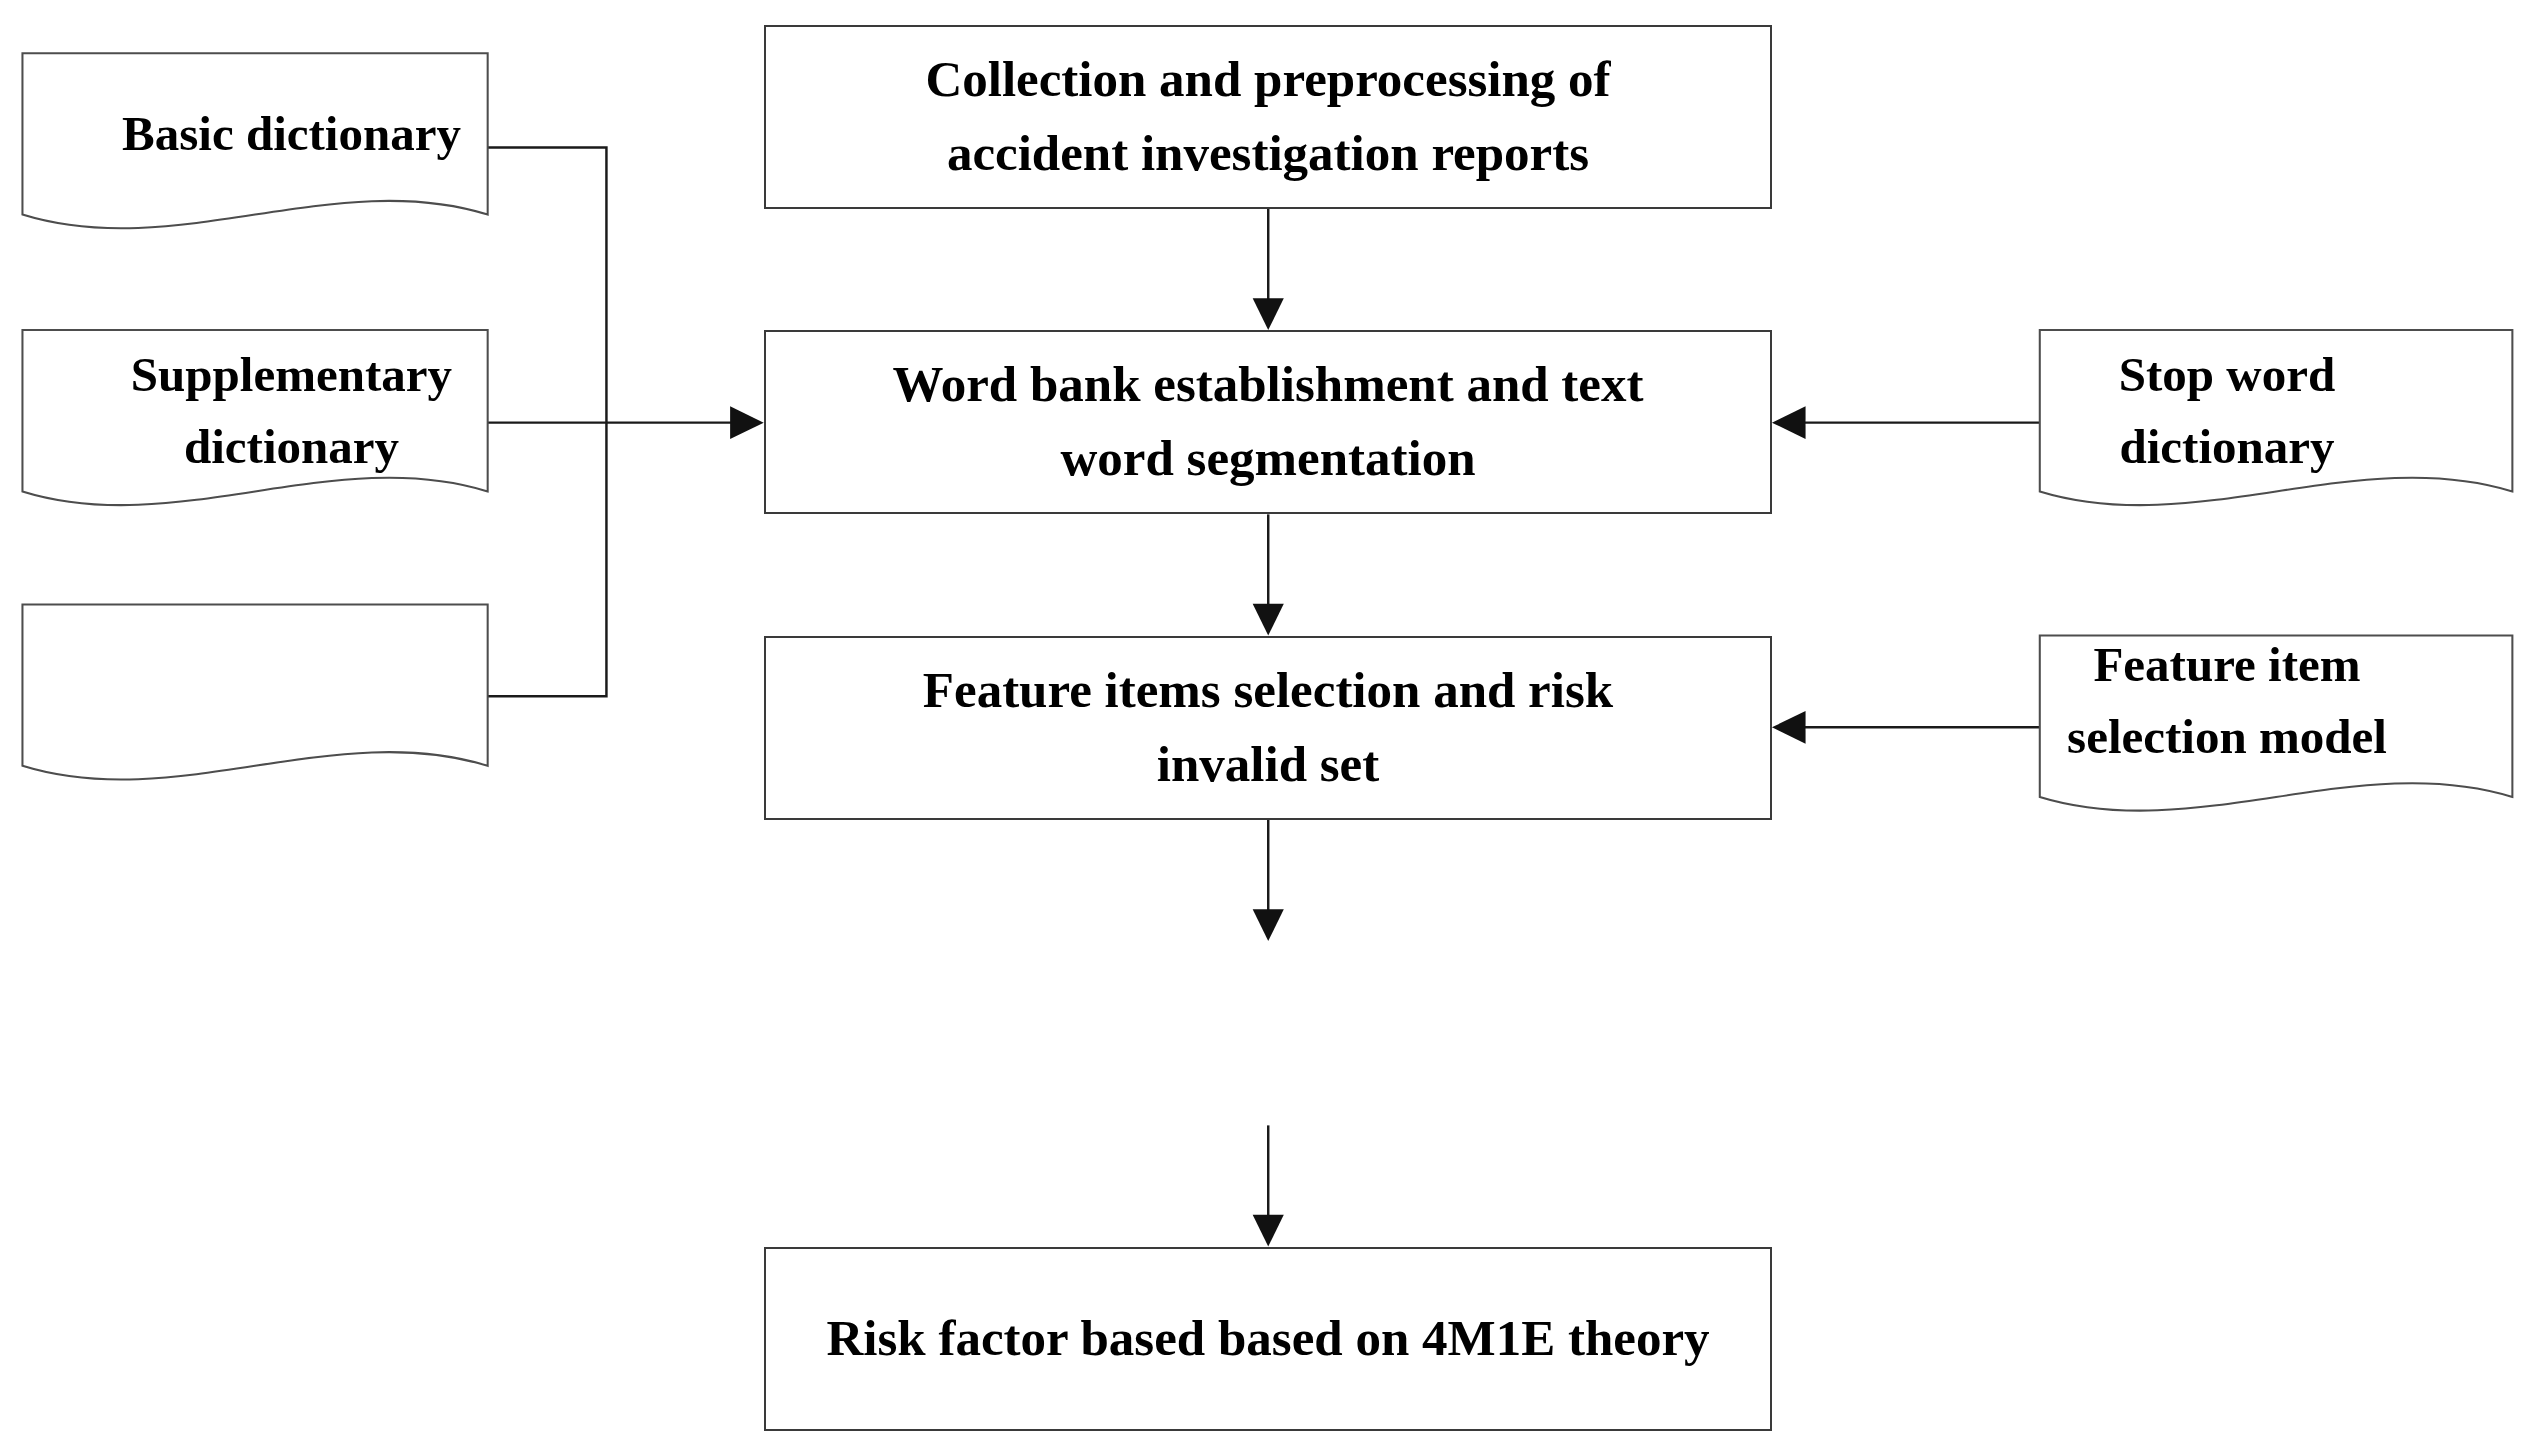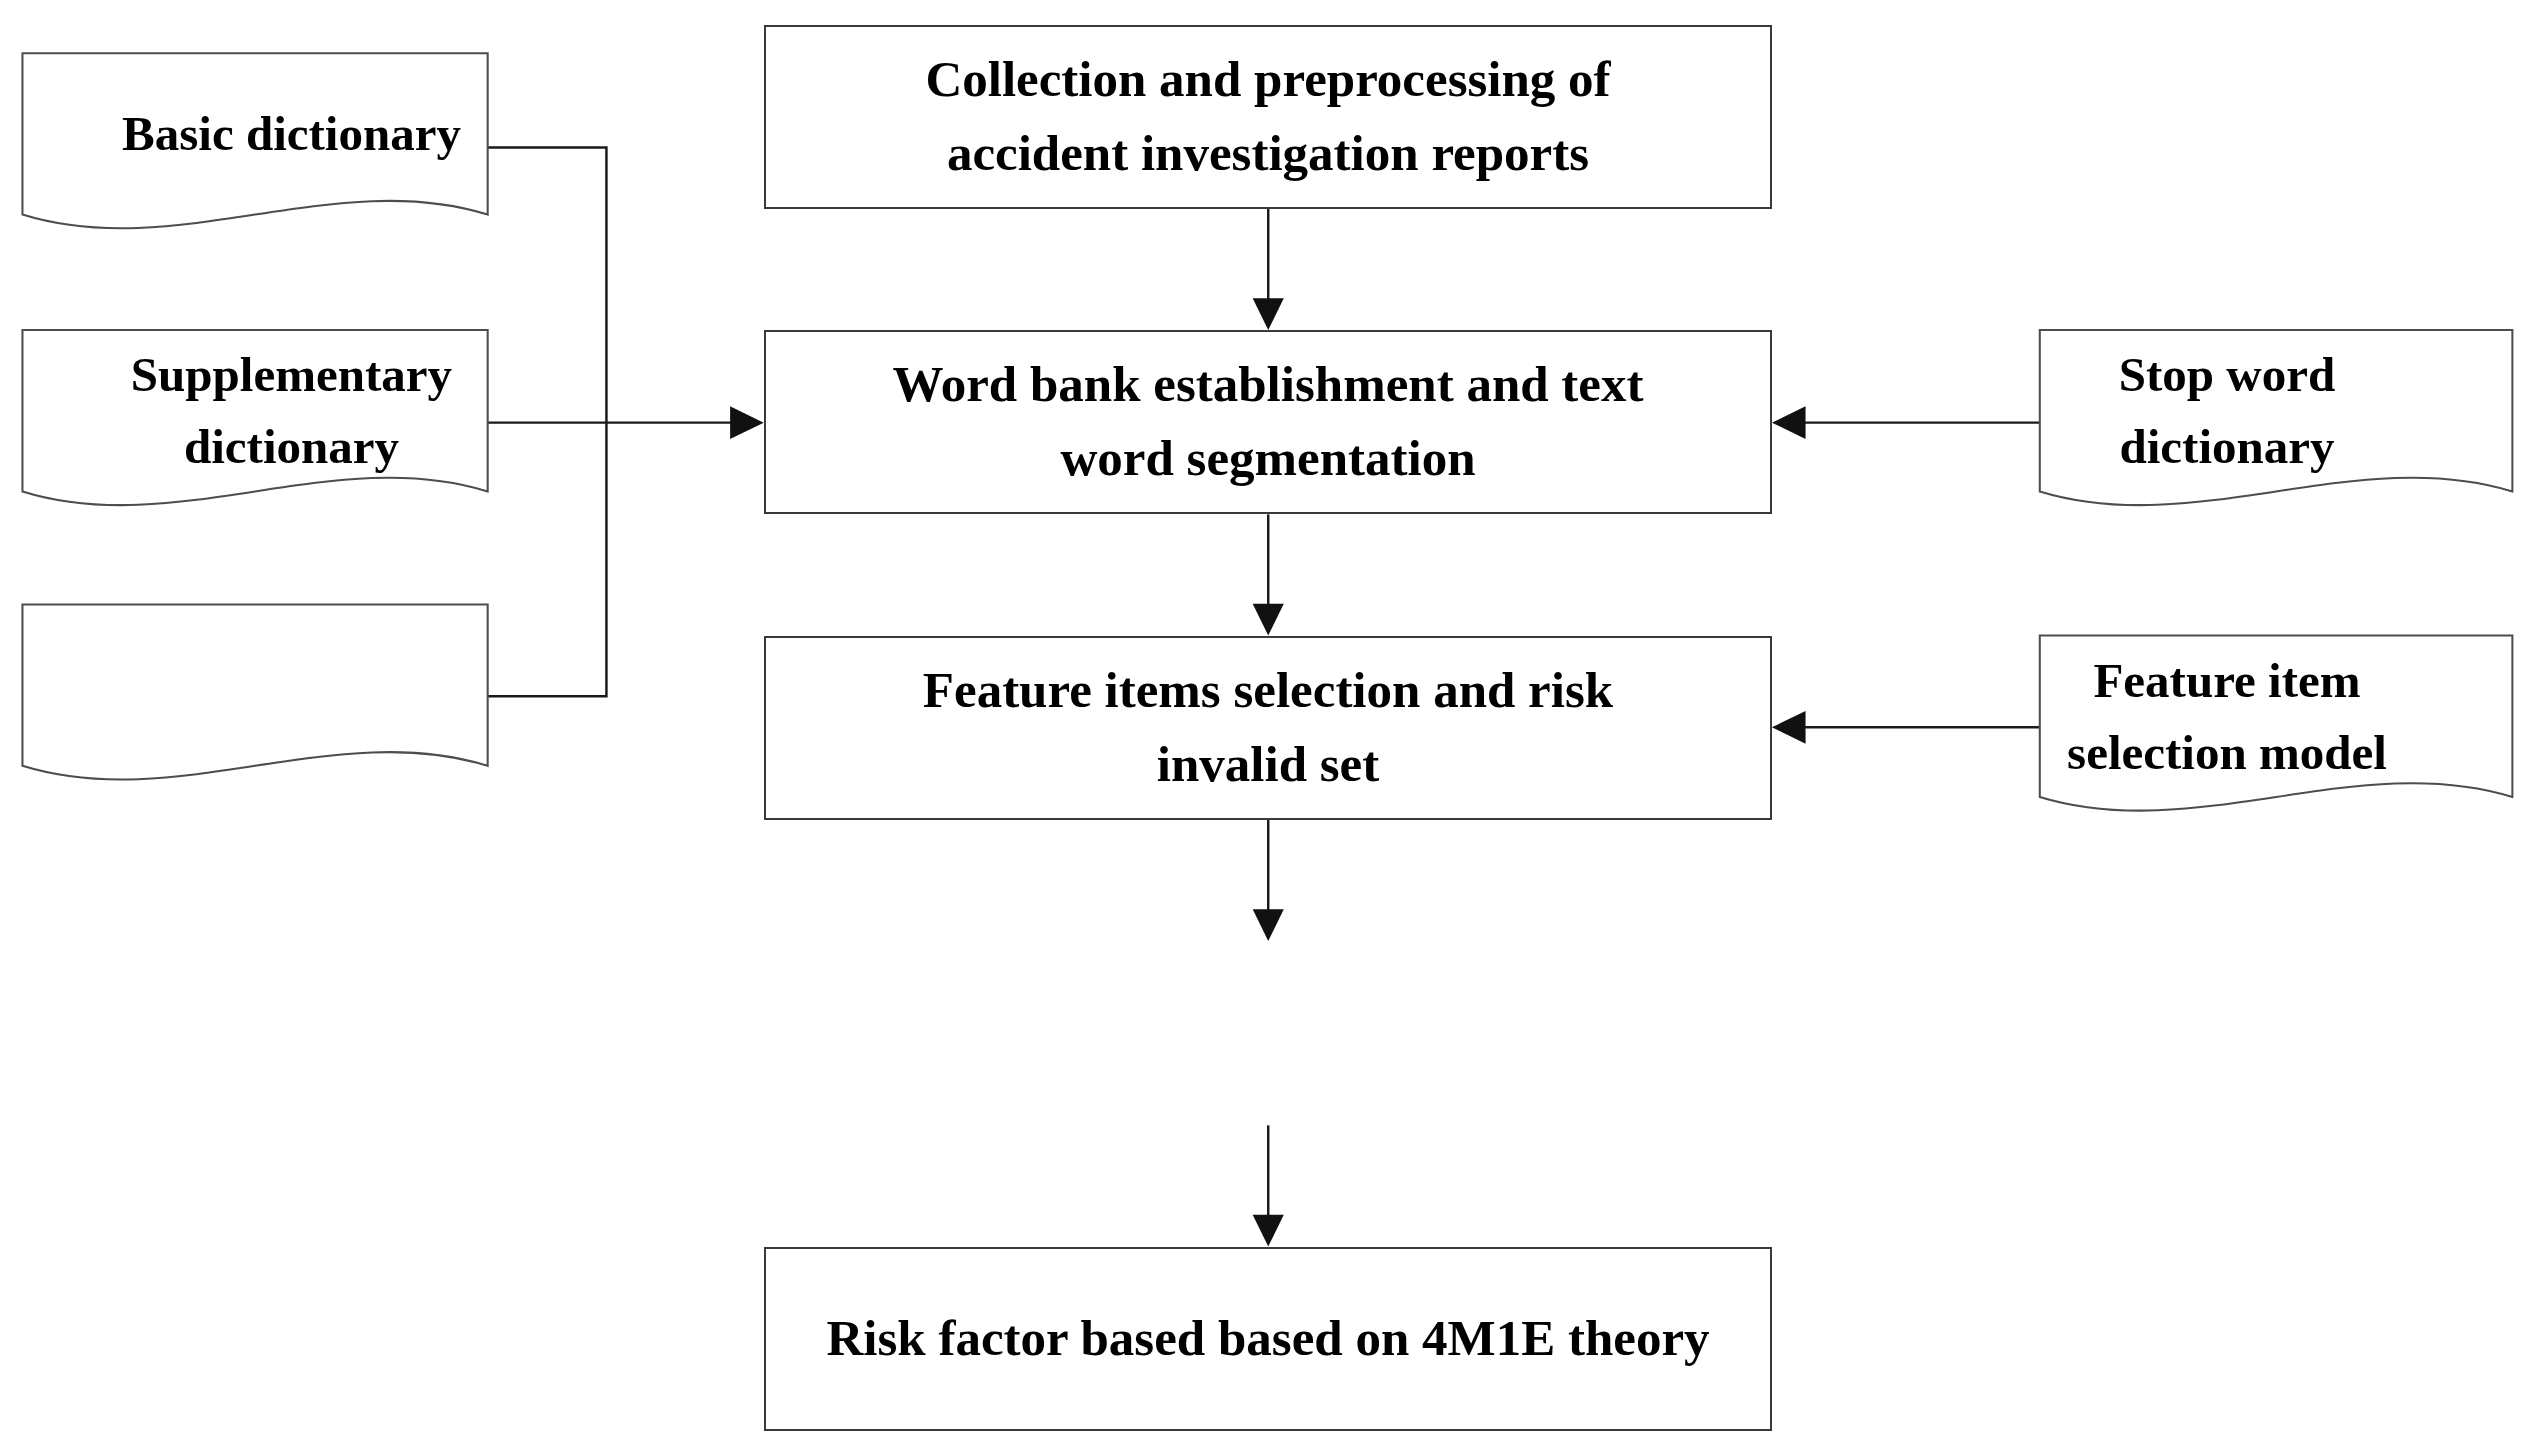--- a/index.html
+++ b/index.html
@@ -108,17 +108,17 @@
 
   <div class="doclabel left" style="top:53px">Basic dictionary</div>
 
   <div class="doclabel left" style="top:330px">Supplementary
 dictionary</div>
 
 
   <div class="doclabel right" style="top:330px">Stop word
 dictionary</div>
 
-  <div class="doclabel right" style="top:636px">Feature item
+  <div class="doclabel right" style="top:620px">Feature item
 selection model</div>
 
 </div>
 
 
 </body></html>

